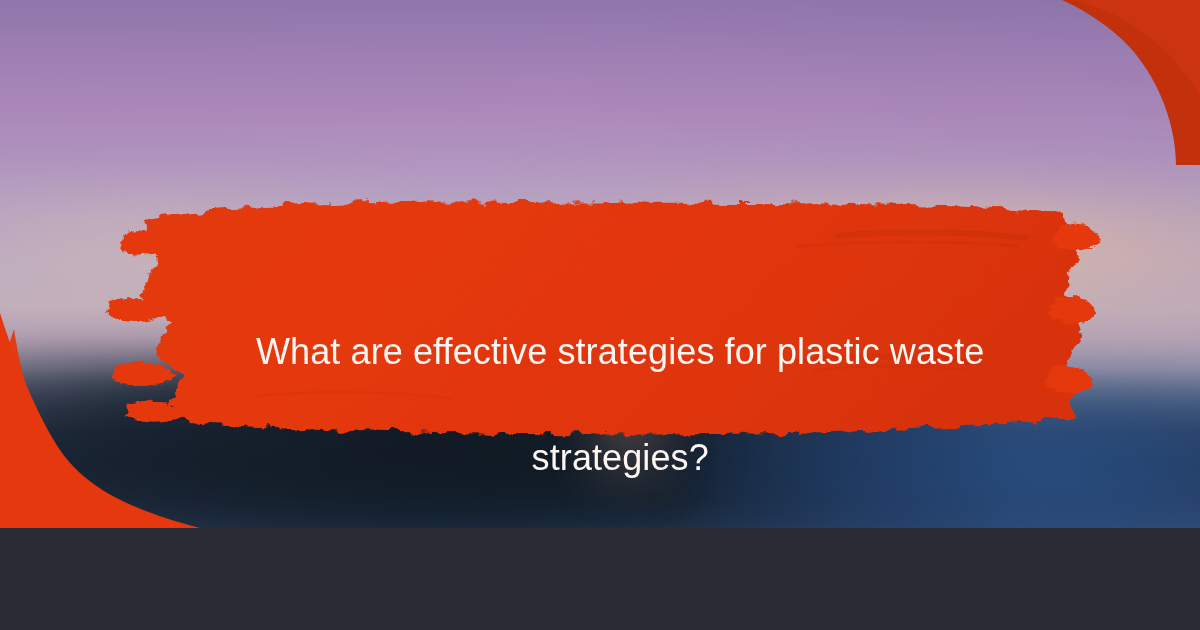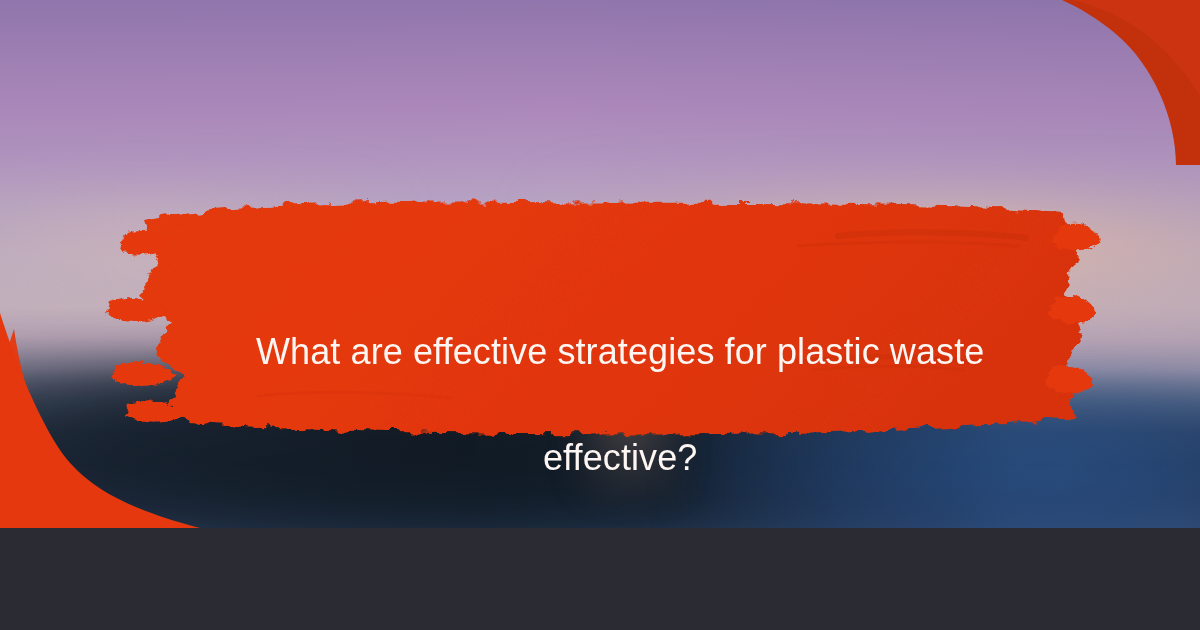--- a/index.html
+++ b/index.html
@@ -226,16 +226,16 @@
         <path d="M700 56 C790 50 870 52 920 56" stroke-width="3" opacity="0.40"></path>
         <path d="M700 172 C760 164 830 166 872 172" stroke-width="5" opacity="0.50"></path>
         <path d="M716 180 C772 174 832 176 866 180" stroke-width="2.5" opacity="0.35"></path>
         <path d="M160 206 C220 200 300 202 352 208" stroke-width="3" opacity="0.25"></path>
       </g>
     </svg>
   </div>
 
   <div class="headline">
     <span>What are effective strategies for plastic waste</span><br>
-    <span>effective?</span>
+    <span>strategies?</span>
   </div>
 
 </div>
 
 </body></html>

